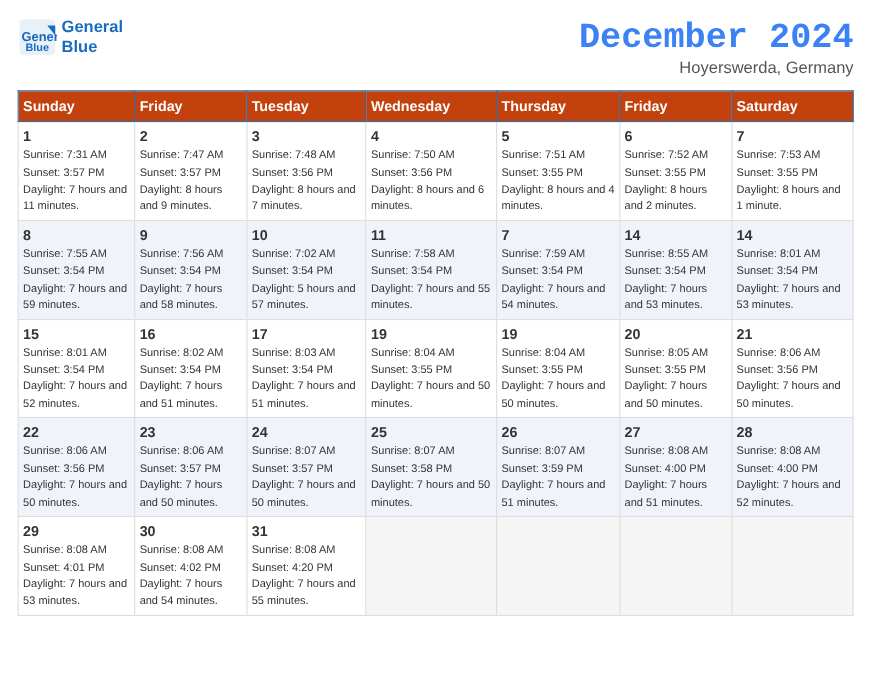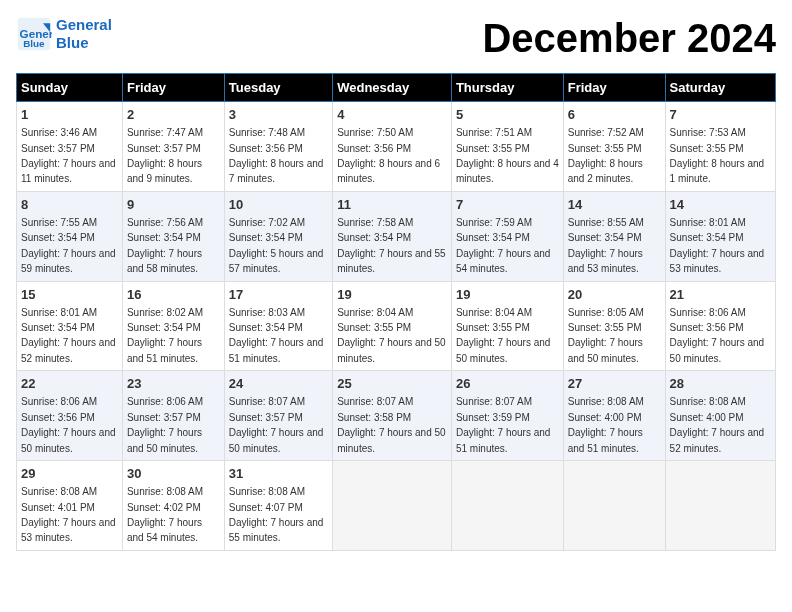--- a/index.html
+++ b/index.html
@@ -20,35 +20,36 @@
       display: flex;
       align-items: center;
       gap: 4px;
     }
     .logo-icon {
       width: 36px;
       height: 36px;
     }
     .title-block { text-align: right; }
     .main-title {
-      font-size: 40px;
+      font-size: 32px;
       font-weight: bold;
-      color: #000000;
+      color: #3b82f6;
+      font-family: Liberation Mono, monospace;
     }
     .subtitle {
       font-size: 15px;
       color: #555;
     }
     table {
       width: 100%;
       border-collapse: collapse;
       font-size: 11px;
     }
     thead tr {
-      background: #000000;
+      background: #c2410c;
       color: #fff;
     }
     thead th {
       padding: 6px 4px;
       text-align: left;
       font-size: 13px;
       font-weight: bold;
       border: 1px solid #2c6fad;
     }
     tbody tr {
@@ -89,40 +90,41 @@
     </svg>
     <div>
       <div style="font-size:15px;font-weight:bold;color:#333;line-height:1.1;">
         <span style="color:#1a6bbf;">General</span>
       </div>
       <div style="font-size:15px;font-weight:bold;color:#1a6bbf;">Blue</div>
     </div>
   </div>
   <div class="title-block">
     <div class="main-title">December 2024</div>
+    <div class="subtitle">Hoyerswerda, Germany</div>
   </div>
 </div>
 
 <table>
   <thead>
     <tr>
       <th>Sunday</th>
       <th>Friday</th>
       <th>Tuesday</th>
       <th>Wednesday</th>
       <th>Thursday</th>
       <th>Friday</th>
       <th>Saturday</th>
     </tr>
   </thead>
   <tbody id="calendar-body">
   <tr class="week-row">
         <td>
         <span class="day-num">1</span>
-        <span class="day-info">Sunrise: 3:46 AM</span><br>
+        <span class="day-info">Sunrise: 7:31 AM</span><br>
         <span class="day-info">Sunset: 3:57 PM</span><br>
         <span class="day-info">Daylight: 7 hours and 11 minutes.</span>
       </td>
         <td>
         <span class="day-num">2</span>
         <span class="day-info">Sunrise: 7:47 AM</span><br>
         <span class="day-info">Sunset: 3:57 PM</span><br>
         <span class="day-info">Daylight: 8 hours and 9 minutes.</span>
       </td>
         <td>
@@ -297,21 +299,21 @@
       </td>
         <td>
         <span class="day-num">30</span>
         <span class="day-info">Sunrise: 8:08 AM</span><br>
         <span class="day-info">Sunset: 4:02 PM</span><br>
         <span class="day-info">Daylight: 7 hours and 54 minutes.</span>
       </td>
         <td>
         <span class="day-num">31</span>
         <span class="day-info">Sunrise: 8:08 AM</span><br>
-        <span class="day-info">Sunset: 4:07 PM</span><br>
+        <span class="day-info">Sunset: 4:20 PM</span><br>
         <span class="day-info">Daylight: 7 hours and 55 minutes.</span>
       </td>
         <td class="empty"></td>
         <td class="empty"></td>
         <td class="empty"></td>
         <td class="empty"></td>
       </tr>
     </tbody>
 </table>
 

